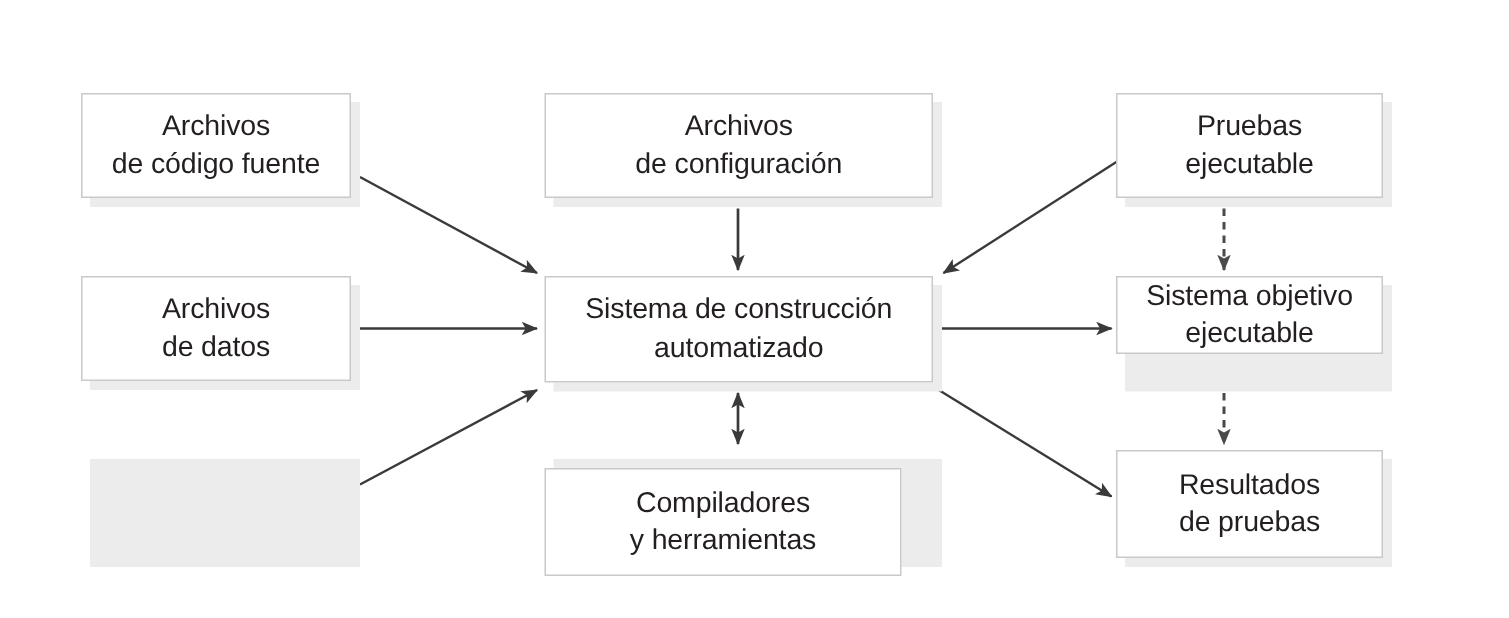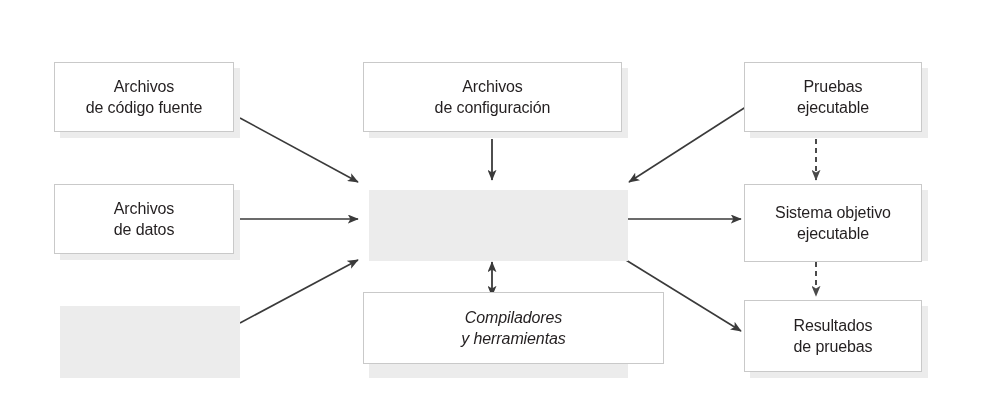--- a/index.html
+++ b/index.html
@@ -28,21 +28,21 @@
   .node-box {
     position: absolute;
     box-sizing: border-box;
     background: #ffffff;
     border: 1.6px solid #c9c9c9;
     display: flex;
     align-items: center;
     justify-content: center;
     text-align: center;
     color: #231f20;
-    font-size: 16px;
+    font-size: 19px;
     line-height: 1.32;
     letter-spacing: -0.1px;
     z-index: 3;
   }
   .node-shadow {
     position: absolute;
     background: #ececec;
     z-index: 2;
   }
   .node-label {
@@ -109,32 +109,36 @@
     <span class="node-label">Archivos
 de datos</span>
   </div>
 
 
   <div class="node-box" style="left:363px; top:62px; width:259px; height:70px;">
     <span class="node-label">Archivos
 de configuración</span>
   </div>
 
+  <div class="node-box" style="left:363px; top:184px; width:259px; height:71px;">
+    <span class="node-label">Sistema de construcción
+automatizado</span>
+  </div>
 
-  <div class="node-box" style="left:363px; top:292px; width:301px; height:72px;font-style:italic;">
+  <div class="node-box" style="left:363px; top:312px; width:238px; height:72px;">
     <span class="node-label">Compiladores
 y herramientas</span>
   </div>
 
   <div class="node-box" style="left:744px; top:62px; width:178px; height:70px;">
     <span class="node-label">Pruebas
 ejecutable</span>
   </div>
 
-  <div class="node-box" style="left:744px; top:184px; width:178px; height:78px;">
+  <div class="node-box" style="left:744px; top:184px; width:178px; height:52px;">
     <span class="node-label">Sistema objetivo
 ejecutable</span>
   </div>
 
   <div class="node-box" style="left:744px; top:300px; width:178px; height:72px;">
     <span class="node-label">Resultados
 de pruebas</span>
   </div>
 
 </div>

